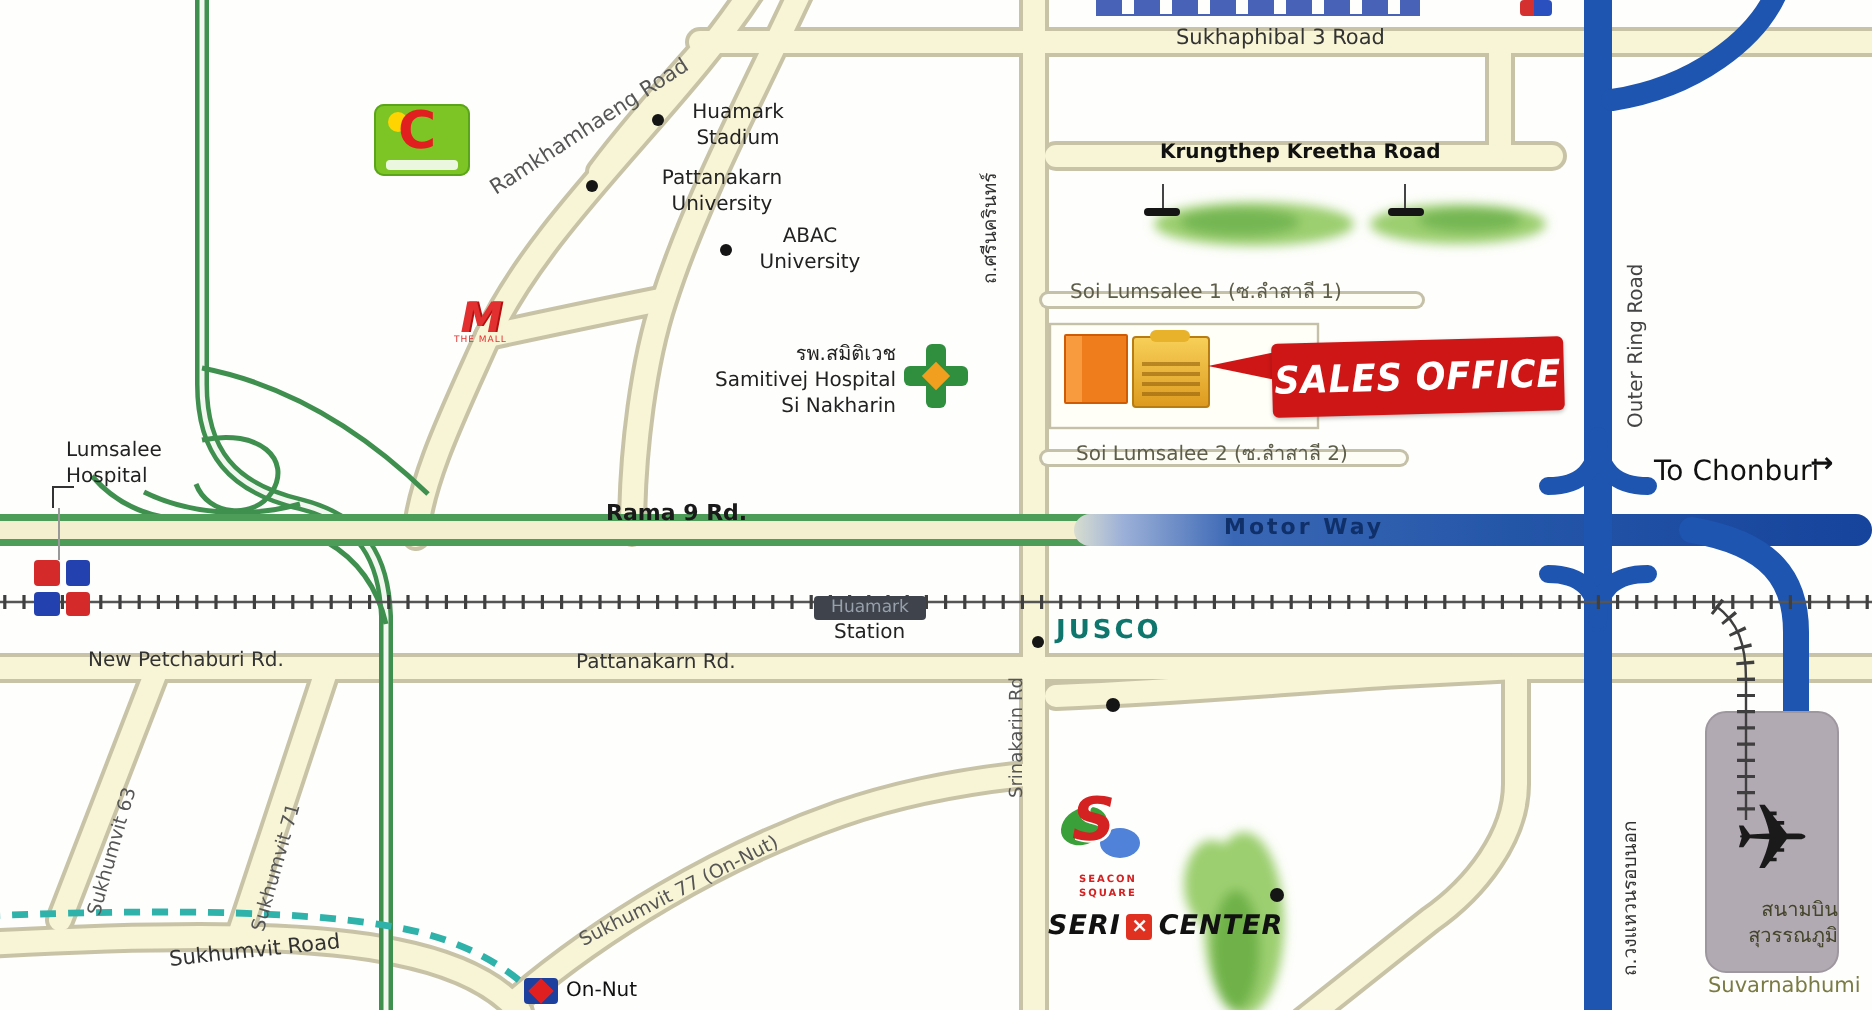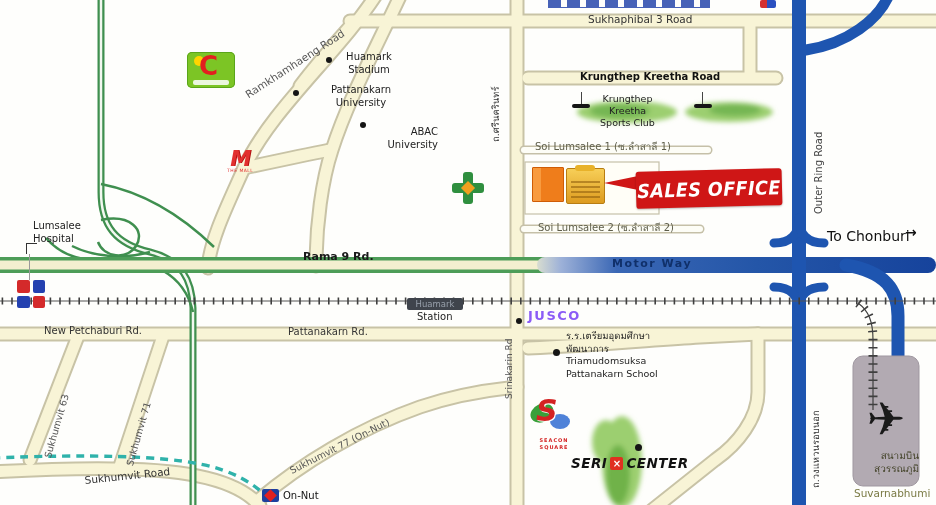--- a/index.html
+++ b/index.html
@@ -54,21 +54,21 @@
               font-size:8.5px;text-align:center;line-height:12px;border-radius:2px;}
   .onnuticon{position:absolute;left:262px;top:489px;width:17px;height:13px;background:#1d3f9e;border-radius:2px;}
   .onnuticon i{position:absolute;left:4px;top:2px;width:9px;height:9px;background:#e02020;transform:rotate(45deg);}
   .seacon{position:absolute;left:528px;top:396px;width:52px;height:58px;}
   .seacon .leaf{position:absolute;left:2px;top:8px;width:24px;height:18px;background:#3aa03a;border-radius:60%;transform:rotate(-25deg);}
   .seacon .blue{position:absolute;left:22px;top:18px;width:20px;height:15px;background:#4f82d8;border-radius:50%;}
   .seacon .s{position:absolute;left:8px;top:0;font-size:30px;font-weight:bold;font-style:italic;color:#d42222;
              text-shadow:1px 1px 0 #fff;line-height:1;}
   .seacon .txt{position:absolute;left:0;top:41px;width:52px;text-align:center;font-size:5px;font-weight:bold;
                color:#d42222;letter-spacing:1px;line-height:1.35;white-space:pre-line;}
-  .seri{position:absolute;left:524px;top:455px;display:flex;align-items:center;gap:3px;padding-left:47px;}
+  .seri{position:absolute;left:524px;top:455px;display:flex;align-items:center;gap:3px;}
   .seri .w{font-size:13.5px;font-weight:bold;font-style:italic;color:#111;letter-spacing:.5px;}
   .seri .x{width:13px;height:13px;background:#e03020;border-radius:2px;color:#fff;font-size:10px;font-weight:bold;
            display:flex;align-items:center;justify-content:center;}
   .plane{position:absolute;left:856px;top:396px;width:60px;text-align:center;font-size:46px;color:#1a1a1a;line-height:1;}
   .wm1{position:absolute;left:548px;top:0;width:162px;height:7px;opacity:.9;border-bottom:1.5px solid #3452b0;
        background:repeating-linear-gradient(90deg,#3452b0 0 13px,rgba(52,82,176,0) 13px 19px);}
   .wmicon{position:absolute;left:760px;top:0;width:16px;height:8px;border-radius:2px;
           background:linear-gradient(90deg,#d43030 0 7px,#2a50c0 7px);}
 </style>
 </head>
@@ -218,71 +218,67 @@
     <span class="cc">C</span>
     <i class="strip"></i>
   </div>
   <div class="dot" style="left:326px;top:57px;"></div>
   <div class="lbl c" style="left:341px;top:51px;width:56px;">Huamark
 Stadium</div>
   <div class="dot" style="left:293px;top:90px;"></div>
   <div class="lbl c" style="left:305px;top:84px;width:112px;">Pattanakarn
 University</div>
   <div class="dot" style="left:360px;top:122px;"></div>
-  <div class="lbl c" style="left:372px;top:126px;width:66px;text-align:right;">ABAC
+  <div class="lbl c" style="left:372px;top:113px;width:66px;">ABAC
 University</div>
   <div class="mall">
     <span class="m">M</span>
     <span class="t">THE MALL</span>
   </div>
+  <div class="lbl r" style="left:330px;top:172px;width:118px;">รพ.สมิติเวช
+Samitivej Hospital
+Si Nakharin</div>
   <div class="svlogo">
     <i class="v"></i>
       <i class="h"></i>
       <i class="o"></i>
   </div>
 
   <div class="lbl" style="left:33px;top:220px;">Lumsalee
 Hospital</div>
   <div class="bracket"></div>
   <div class="vline"></div>
   <div class="bkklogo">
       <i></i>
       <i></i>
       <i></i>
       <i></i>
     </div>
 
   <div class="stem" style="left:581px;top:92px;height:13px;"></div>
   <div class="dash" style="left:572px;top:104px;width:18px;"></div>
-  <div class="lbl c" style="left:585px;top:93px;width:85px;font-size:9.5px;">Krungthep
-Kreetha
-Sports Club</div>
   <div class="stem" style="left:702px;top:92px;height:13px;"></div>
   <div class="dash" style="left:694px;top:104px;width:18px;"></div>
 
   <div class="orangebldg"></div>
   <div class="goldbldg">
     <i class="dome"></i>
       <i class="win"></i>
   </div>
   <div class="wedge"></div>
   <div class="banner">
     <span>SALES OFFICE</span>
   </div>
 
   <div class="stationbox">Huamark</div>
   <div class="lbl" style="left:417px;top:311px;color:#222;">Station</div>
   <div class="dot" style="left:516px;top:318px;"></div>
-  <div class="lbl" style="left:528px;top:308px;font-size:13px;font-weight:bold;color:#8b5cf6;letter-spacing:1.5px;">JUSCO</div>
+  <div class="lbl" style="left:528px;top:308px;font-size:13px;font-weight:bold;color:#0f766e;letter-spacing:1.5px;">JUSCO</div>
 
   <div class="dot" style="left:553px;top:349px;width:7px;height:7px;"></div>
-  <div class="lbl" style="left:566px;top:330px;font-size:9.5px;line-height:1.32;">ร.ร.เตรียมอุดมศึกษา
-พัฒนาการ
-Triamudomsuksa
-Pattanakarn School</div>
 
   <div class="seacon">
     <i class="leaf"></i>
     <i class="blue"></i>
     <span class="s">S</span>
     <span class="txt">SEACON
 SQUARE</span>
   </div>
   <div class="seri">
     <span class="w">SERI</span>

